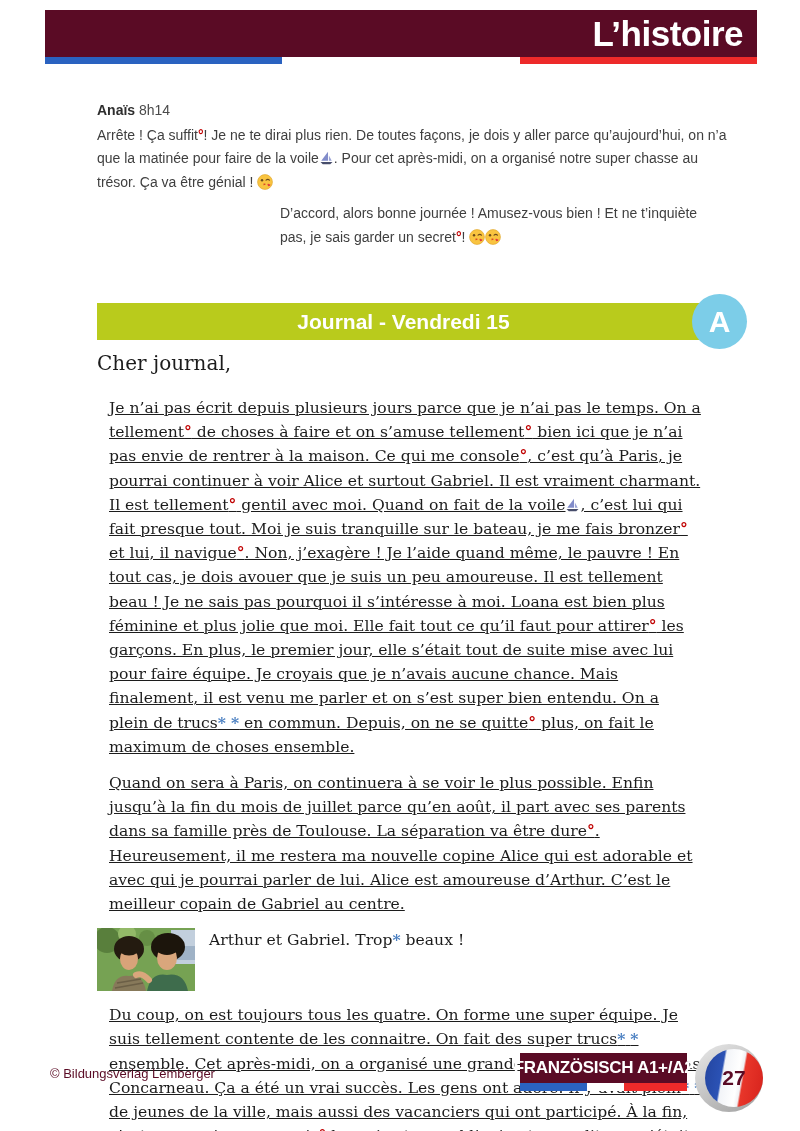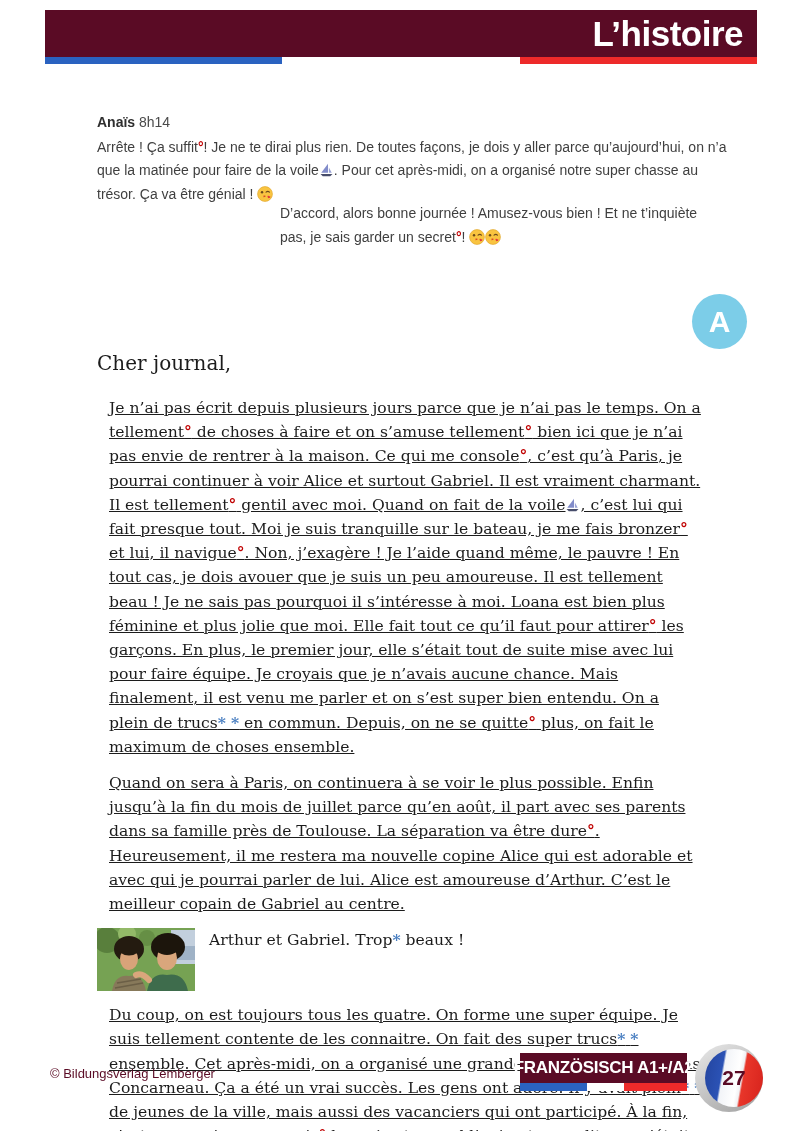--- a/index.html
+++ b/index.html
@@ -14,21 +14,21 @@
   .tricolor{position:absolute;left:45px;top:57px;width:712px;height:7px;display:flex;}
   .tricolor .b{flex:1;background:#2a62c0;}
   .tricolor .w{flex:1;background:#ffffff;}
   .tricolor .r{flex:1;background:#ed2a2a;}
 
   
   .chat-msg{position:absolute;color:#3f3f3f;font-size:14px;line-height:23.5px;
             font-family:"Liberation Sans",sans-serif;}
   .msg-anais{left:97px;top:99px;width:632px;}
   .msg-lucie{left:280px;top:202px;width:430px;}
-  .msg-head{margin-bottom:1px;margin-top:12px;}
+  .msg-head{margin-bottom:1px;}
   .msg-name{font-weight:700;color:#2e2e2e;}
   .msg-time{color:#4a4a4a;}
 
   
   .banner{position:absolute;left:97px;top:303px;width:613px;height:37px;background:#b9cb1c;
           display:flex;align-items:center;justify-content:center;}
   .banner-text{color:#ffffff;font-size:21px;font-weight:700;font-family:"Liberation Sans",sans-serif;}
   .badge-a{position:absolute;left:692px;top:294px;width:55px;height:55px;border-radius:50%;
            background:#7ccde8;display:flex;align-items:center;justify-content:center;
            color:#ffffff;font-size:30px;font-weight:800;font-family:"Liberation Sans",sans-serif;}
@@ -111,20 +111,23 @@
           </svg></span><span class="emoji"><svg width="16" height="16" viewBox="0 0 20 20">
             <circle cx="10" cy="10" r="9.3" fill="#f9c440"></circle>
             <circle cx="10" cy="10" r="9.3" fill="none" stroke="#e0a52c" stroke-width="0.8"></circle>
             <circle cx="6.3" cy="7.8" r="1.5" fill="#6d4a1c"></circle>
             <path d="M11.3 7.6 q2.2 -1.8 4.3 0" stroke="#6d4a1c" stroke-width="1.4" fill="none" stroke-linecap="round"></path>
             <path d="M7.8 12.2 q2.2 -1 3.4 0.4 q-1.2 1.4 -3.4 1.6 q1 -1 0 -2 z" fill="#d84a27"></path>
             <path d="M13.2 12.6 c0.6 -0.9 1.9 -0.6 2 0.3 c0.9 -0.5 1.9 0.4 1.4 1.3 c-0.4 0.8 -1.7 1.2 -2.6 1.1 c-0.5 -0.9 -1.1 -1.9 -0.8 -2.7 z" fill="#e23b3b"></path>
           </svg></span></div>
   </div>
 
+  <div class="banner">
+    <span class="banner-text">Journal - Vendredi 15</span>
+  </div>
   <div class="badge-a">A</div>
 
   <div class="journal salutation">Cher journal,</div>
 
   <div class="journal journal-flow">
     <p class="jpara">Je n’ai pas écrit depuis plusieurs jours parce que je n’ai pas le temps. On a tellement<span class="mark-deg">°</span> de choses à faire et on s’amuse tellement<span class="mark-deg">°</span> bien ici que je n’ai pas envie de rentrer à la maison. Ce qui me console<span class="mark-deg">°</span>, c’est qu’à Paris, je pourrai continuer à voir Alice et surtout Gabriel. Il est vraiment charmant. Il est tellement<span class="mark-deg">°</span> gentil avec moi. Quand on fait de la voile<span class="emoji"><svg width="15" height="15" viewBox="0 0 20 20">
             <path d="M12 1 L12 13 L3 13 Z" fill="#828cca"></path>
             <path d="M13.2 6 L13.2 13 L17 13 Z" fill="#9aa3d6"></path>
             <path d="M2 14.5 L18 14.5 L15 17.5 L5 17.5 Z" fill="#474d6b"></path>
           </svg></span>, c’est lui qui fait presque tout. Moi je suis tranquille sur le bateau, je me fais bronzer<span class="mark-deg">°</span> et lui, il navigue<span class="mark-deg">°</span>. Non, j’exagère ! Je l’aide quand même, le pauvre ! En tout cas, je dois avouer que je suis un peu amoureuse. Il est tellement beau ! Je ne sais pas pourquoi il s’intéresse à moi. Loana est bien plus féminine et plus jolie que moi. Elle fait tout ce qu’il faut pour attirer<span class="mark-deg">°</span> les garçons. En plus, le premier jour, elle s’était tout de suite mise avec lui pour faire équipe. Je croyais que je n’avais aucune chance. Mais finalement, il est venu me parler et on s’est super bien entendu. On a plein de trucs<span class="mark-ast">*</span> <span class="mark-ast">*</span> en commun. Depuis, on ne se quitte<span class="mark-deg">°</span> plus, on fait le maximum de choses ensemble.</p>

